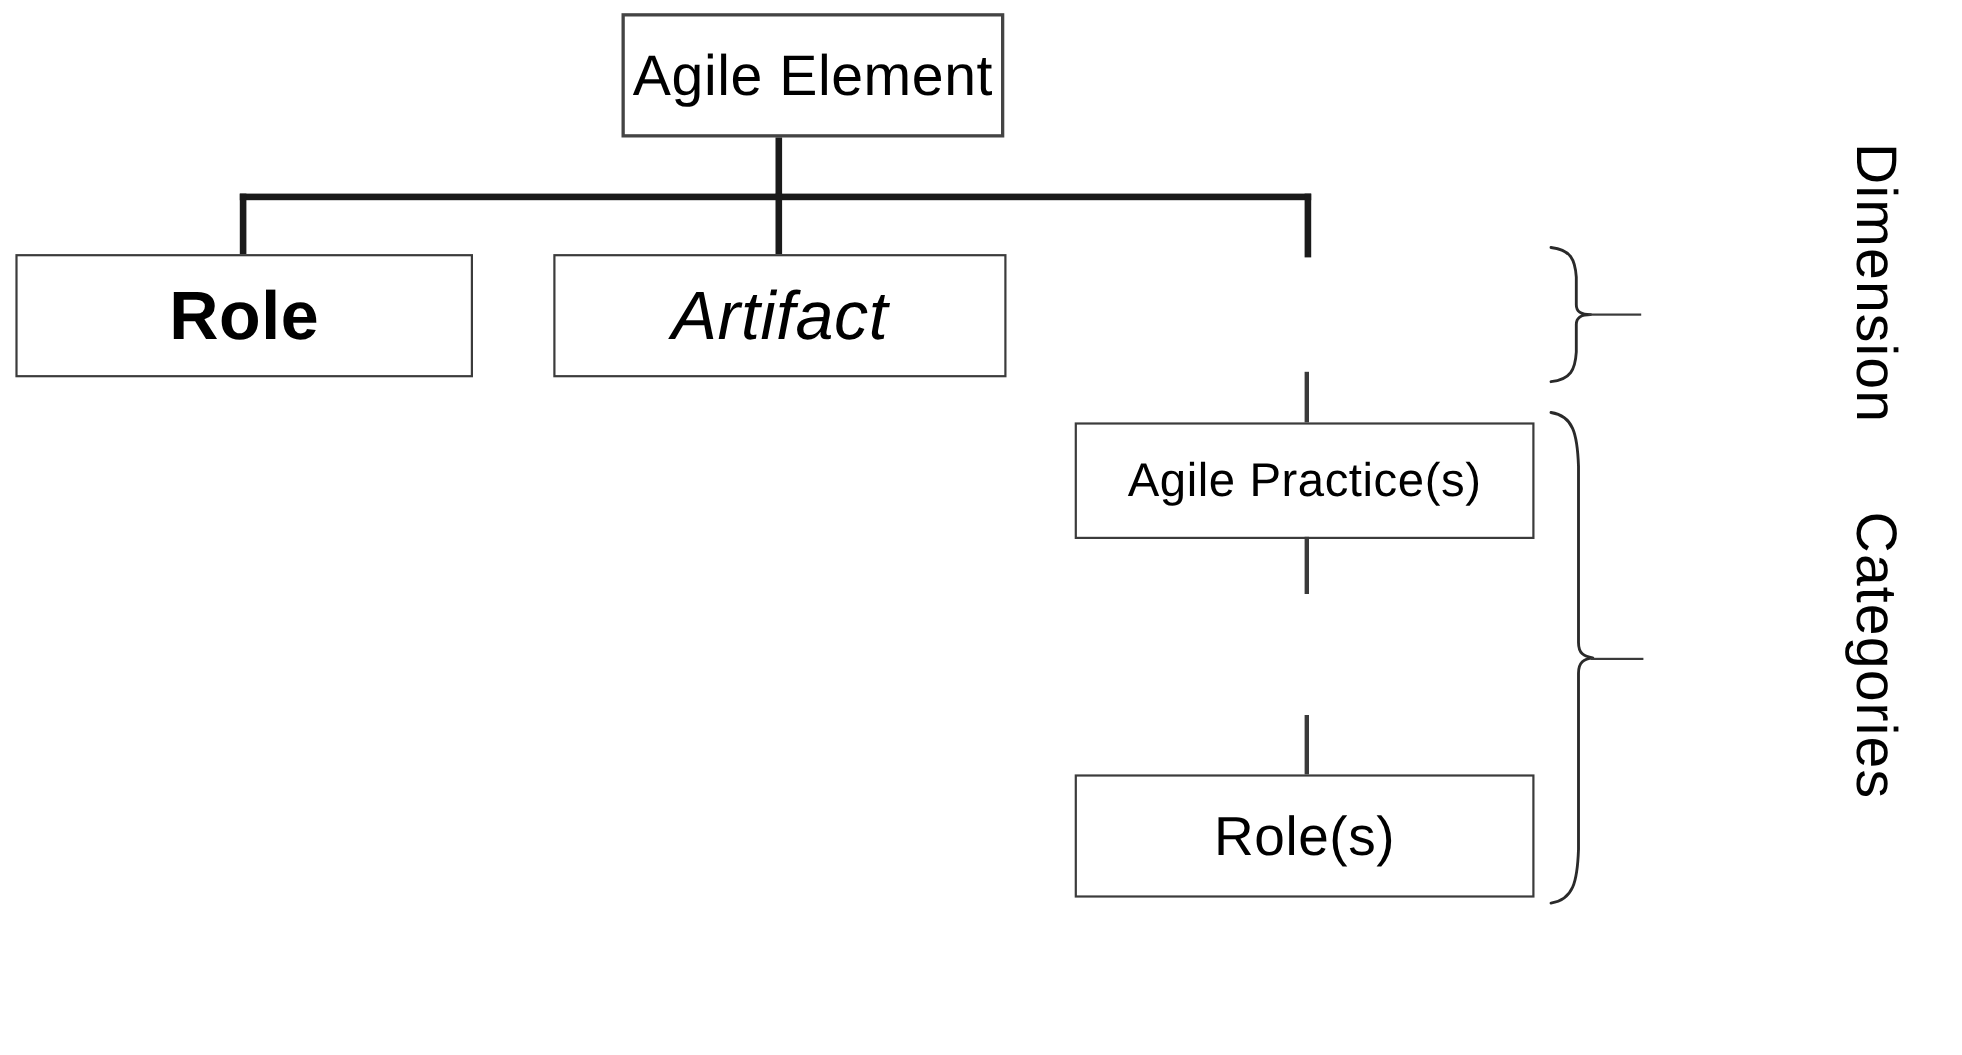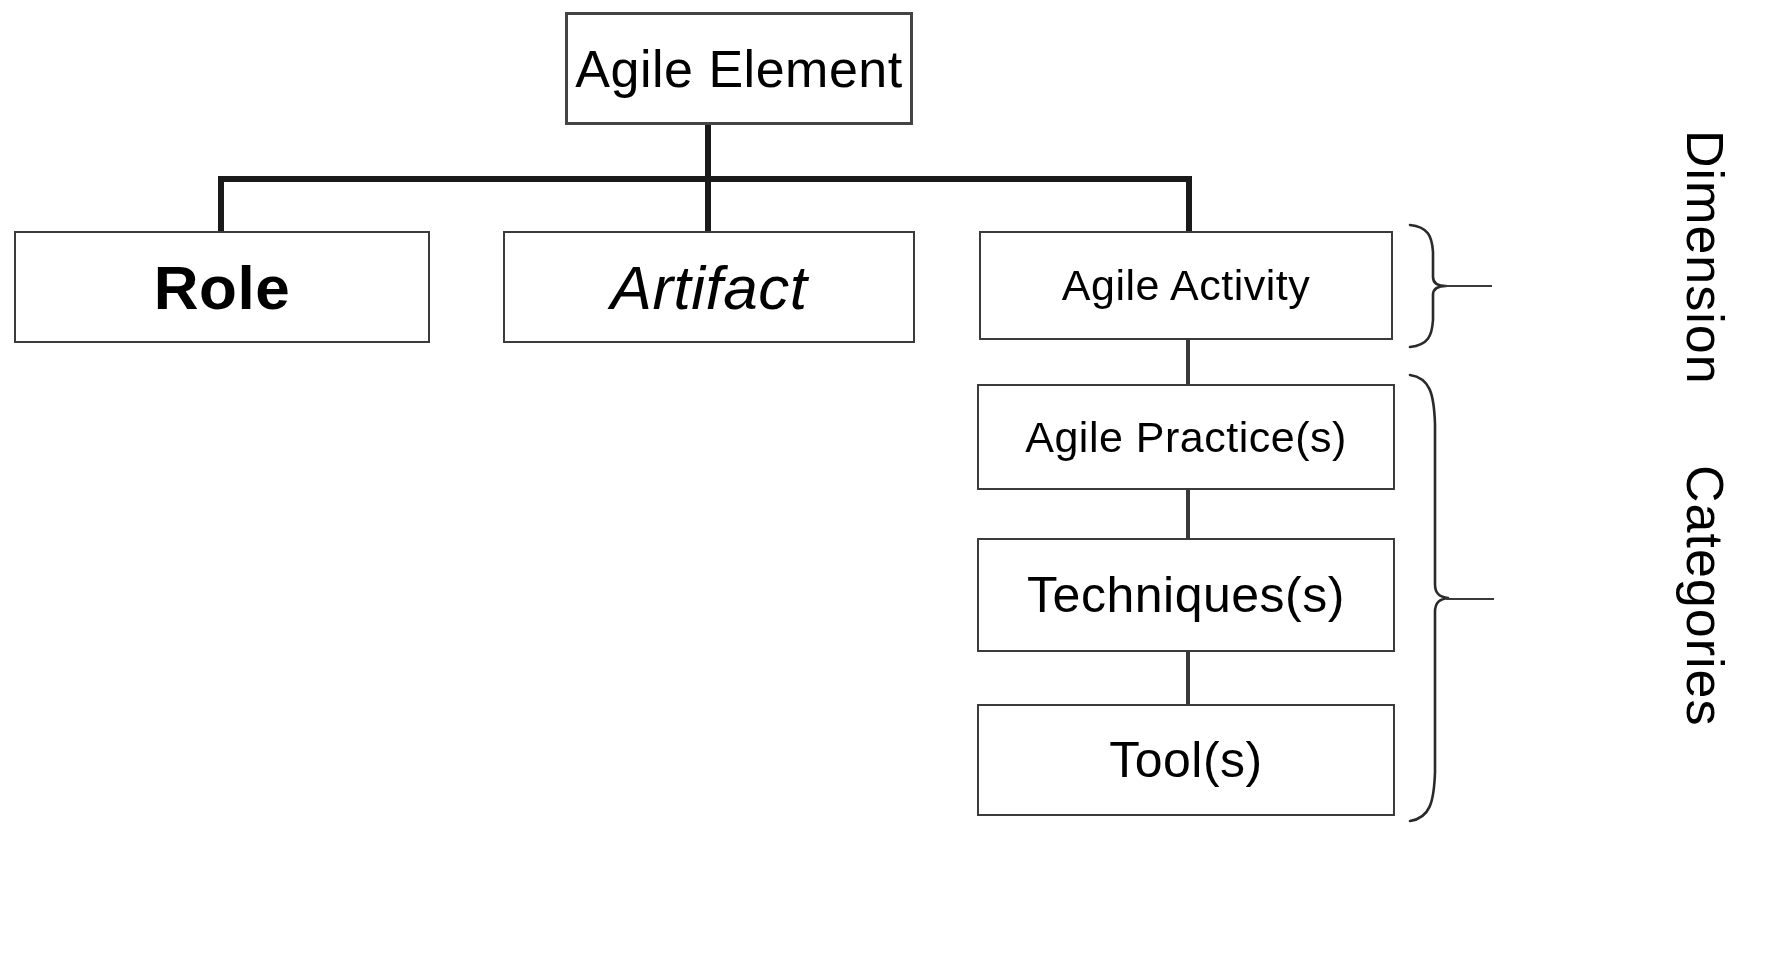--- a/index.html
+++ b/index.html
@@ -75,40 +75,34 @@
   <div class="conn" style="left:1186px; top:176px; width:6px; height:58px;"></div>
 
   <div class="node" style="left:14px; top:231px; width:416px; height:112px; font-size:62px;font-weight:bold;">
     <span>Role</span>
   </div>
 
   <div class="node" style="left:503px; top:231px; width:412px; height:112px; font-size:62px;font-style:italic;">
     <span>Artifact</span>
   </div>
 
-  <div class="node" style="left:979px; top:231px; width:414px; height:109px; font-size:43px;">
-    <span>Agile Activity</span>
-  </div>
 
   <div class="conn thin" style="left:1186px; top:338px; width:4px; height:48px;"></div>
 
   <div class="node" style="left:977px; top:384px; width:418px; height:106px; font-size:43px;">
     <span>Agile Practice(s)</span>
   </div>
 
   <div class="conn thin" style="left:1186px; top:488px; width:4px; height:52px;"></div>
 
-  <div class="node" style="left:977px; top:538px; width:418px; height:114px; font-size:50px;">
-    <span>Techniques(s)</span>
-  </div>
 
   <div class="conn thin" style="left:1186px; top:650px; width:4px; height:56px;"></div>
 
   <div class="node" style="left:977px; top:704px; width:418px; height:112px; font-size:50px;">
-    <span>Tool(s)</span>
+    <span>Role(s)</span>
   </div>
 
   <div class="brace" style="left:1408px; top:222px; width:52px; height:128px;">
     <svg width="52" height="128" viewBox="0 0 52 128" fill="none">
       <path d="M2 3 C 20 5, 24 14, 25 30 L25 55 C25 62, 30 64, 38 64
                C30 64, 25 66, 25 73 L25 98 C24 114, 20 123, 2 125" stroke="#2a2a2a" stroke-width="2.6" fill="none" stroke-linecap="round" stroke-linejoin="round"></path>
     </svg>
   </div>
 
   <div class="conn thin" style="left:1444px; top:285px; width:48px; height:2px;"></div>

